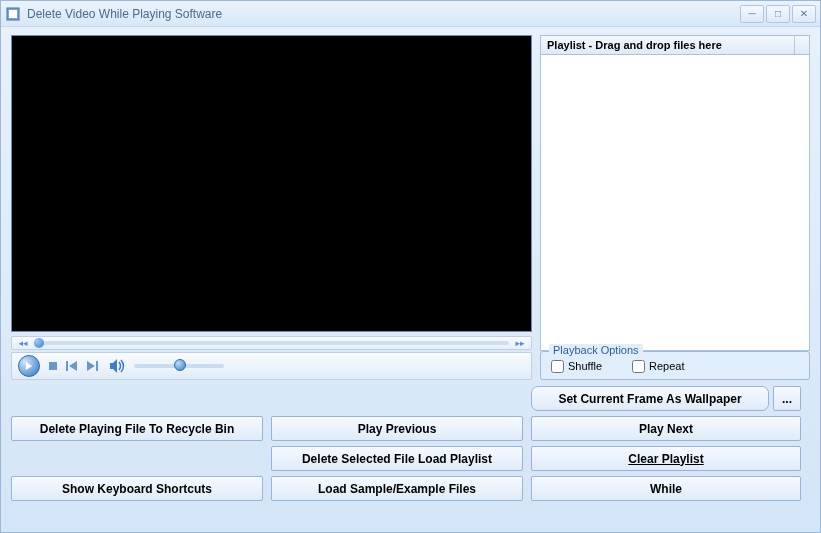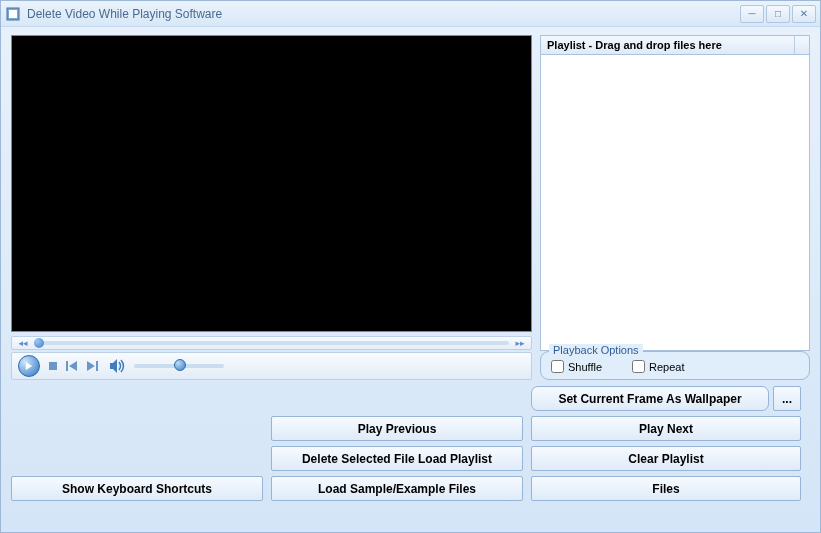--- a/index.html
+++ b/index.html
@@ -175,35 +175,35 @@
 }
 .playlist-body {
   flex: 1;
   background: #fff;
   border: 1px solid #a9c2df;
   border-top: none;
   margin-top: -6px;
 }
 .playback-group {
   border: 1px solid #9fbbdb;
-  border-radius: 9px;
+  border-radius: 3px;
   padding: 8px 10px 6px 10px;
   position: relative;
   background: #e0edfa;
 }
 .playback-group .legend {
   position: absolute;
   top: -8px; left: 8px;
   background: #e0edfa;
   padding: 0 4px;
   color: #2f5d95;
   font-size: 11px;
 }
 .check-row { display: flex; gap: 30px; }
-.check-item { display: flex; align-items: center; gap: 4px; font-size: 11px; }
+.check-item { display: flex; align-items: flex-start; gap: 4px; font-size: 11px; }
 .check-item input { width: 13px; height: 13px; }
 .btn {
   background: linear-gradient(#f6faff, #dfebf8);
   border: 1px solid #97b4d6;
   border-radius: 2px;
   font-family: inherit;
   font-size: 12px;
   font-weight: bold;
   color: #000;
   cursor: pointer;
@@ -311,25 +311,26 @@
         </div>
       </div>
     </div>
 
     <div class="button-grid">
       <div class="wallpaper-row" style="grid-column:3;grid-row:1;">
         <button class="btn">Set Current Frame As Wallpaper</button>
         <button class="btn">...</button>
       </div>
 
+      <button class="btn" style="grid-column:1;grid-row:2;">Delete Playing File To Recycle Bin</button>
       <button class="btn" style="grid-column:2;grid-row:2;">Play Previous</button>
       <button class="btn" style="grid-column:3;grid-row:2;">Play Next</button>
 
       <button class="btn" style="grid-column:2;grid-row:3;">Delete Selected File Load Playlist</button>
-      <button class="btn" style="grid-column:3;grid-row:3;">Clear Playlist</button>
+      <button class="btn" style="grid-column:3;grid-row:3;text-decoration:underline;">Clear Playlist</button>
 
       <button class="btn" style="grid-column:1;grid-row:4;">Show Keyboard Shortcuts</button>
       <button class="btn" style="grid-column:2;grid-row:4;">Load Sample/Example Files</button>
-      <button class="btn" style="grid-column:3;grid-row:4;">Files</button>
+      <button class="btn" style="grid-column:3;grid-row:4;">While</button>
     </div>
 
   </div>
 </div>
 
 </body></html>

